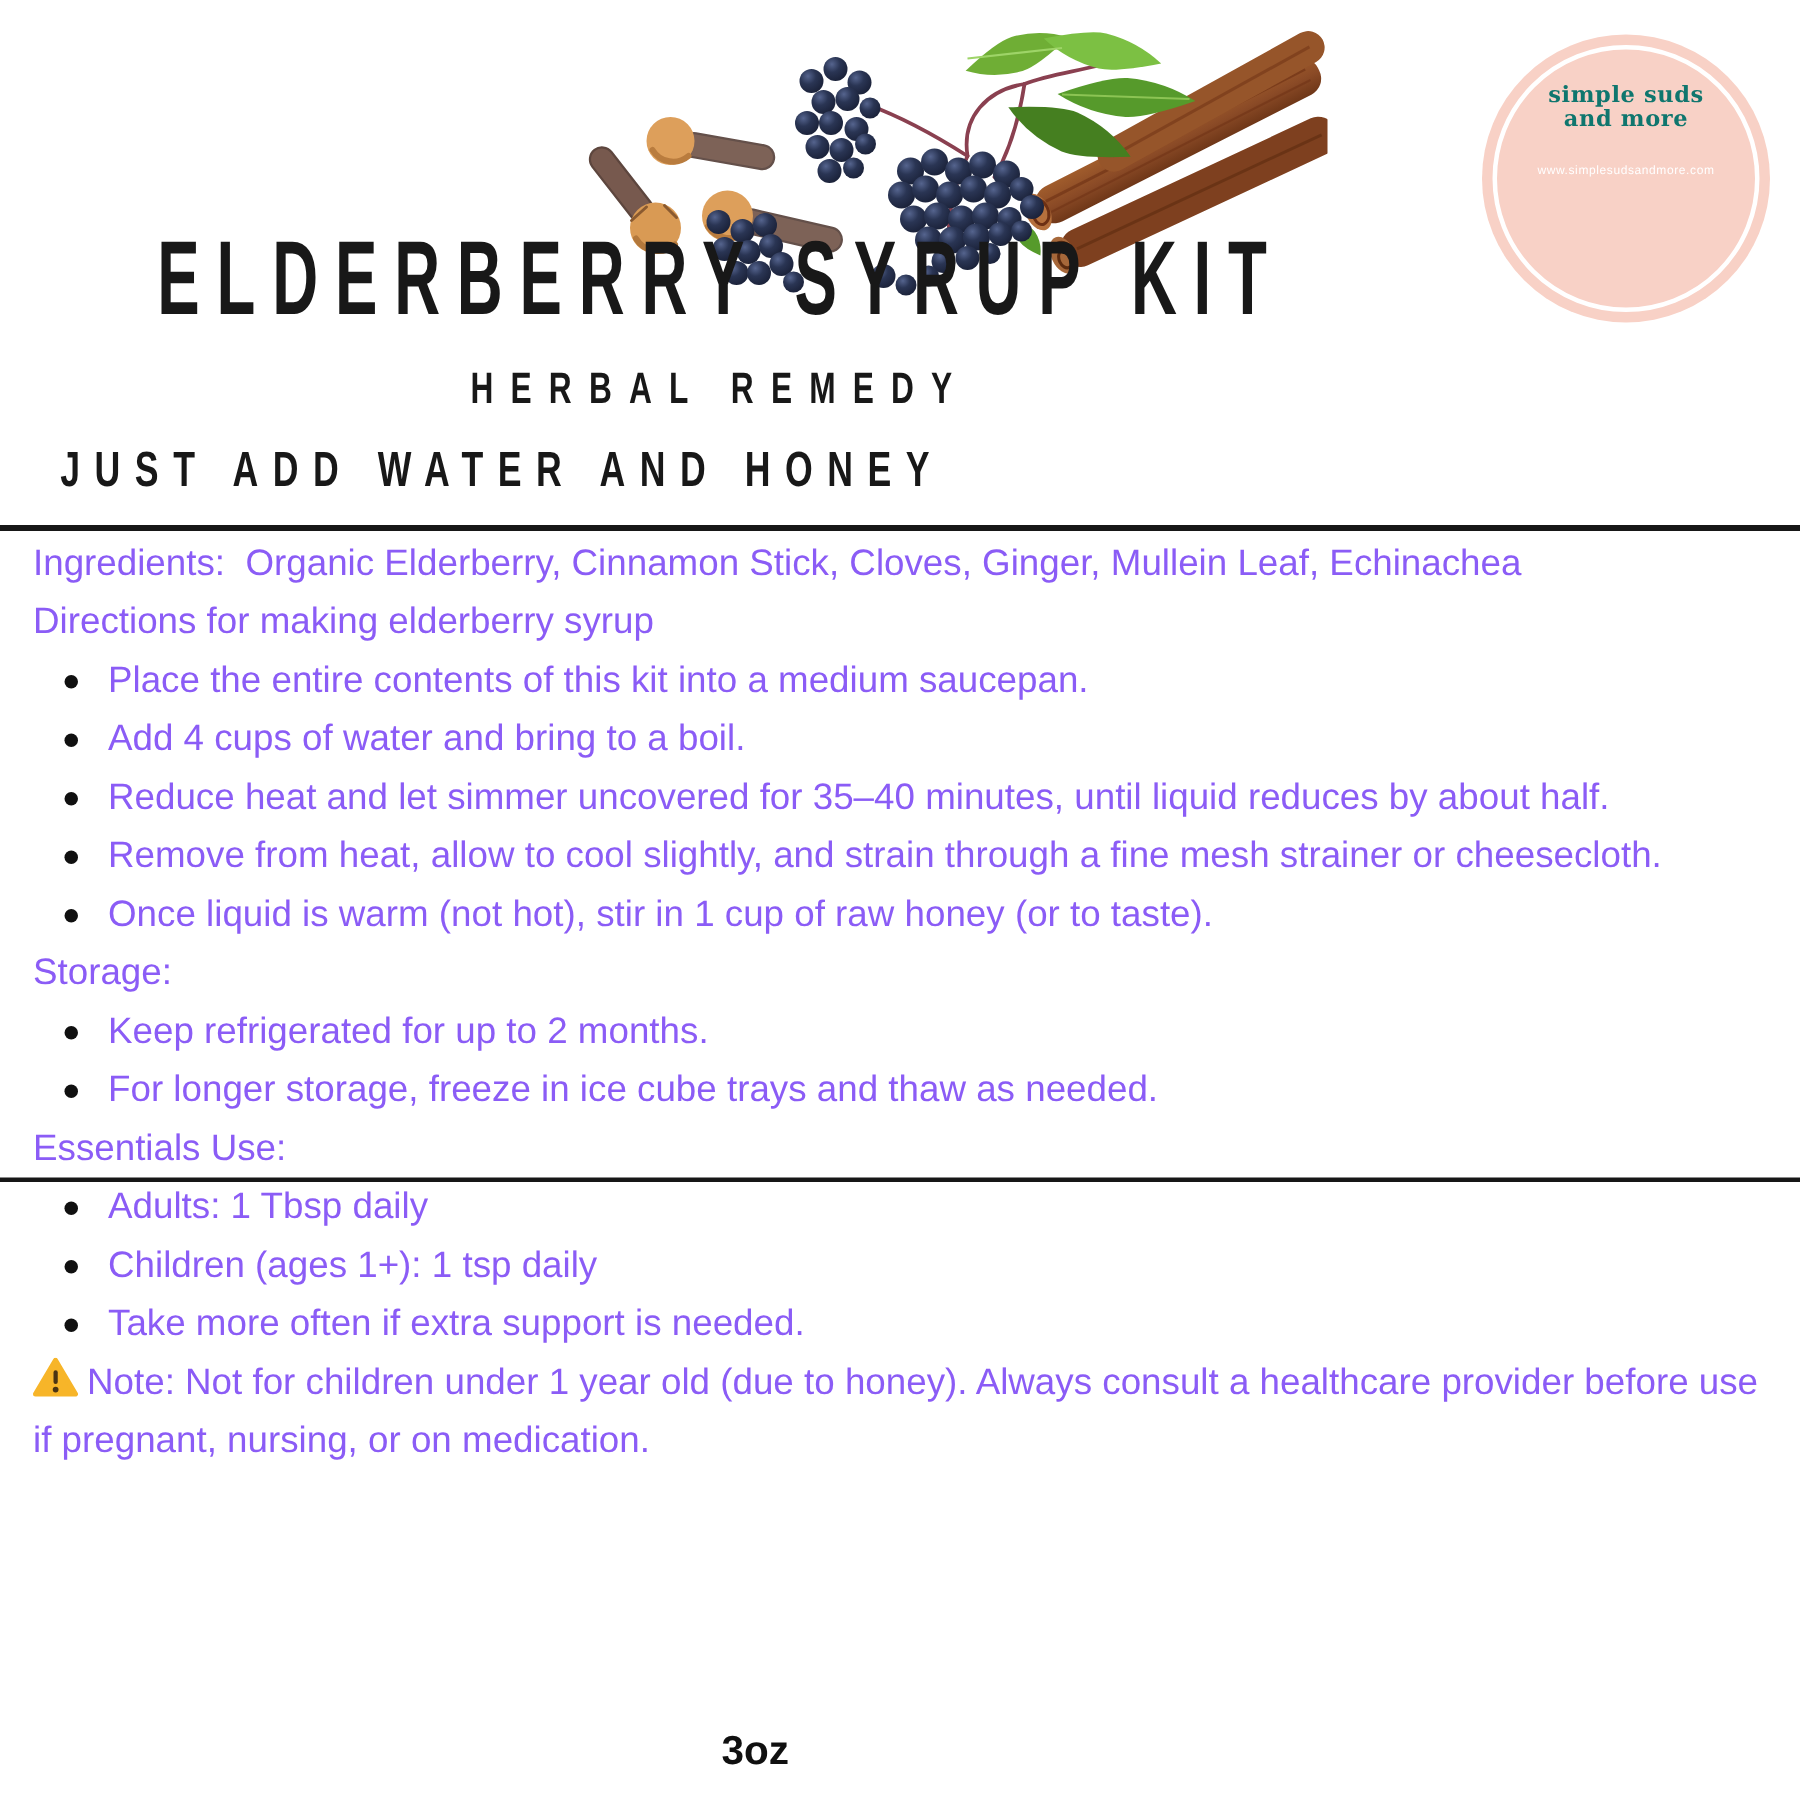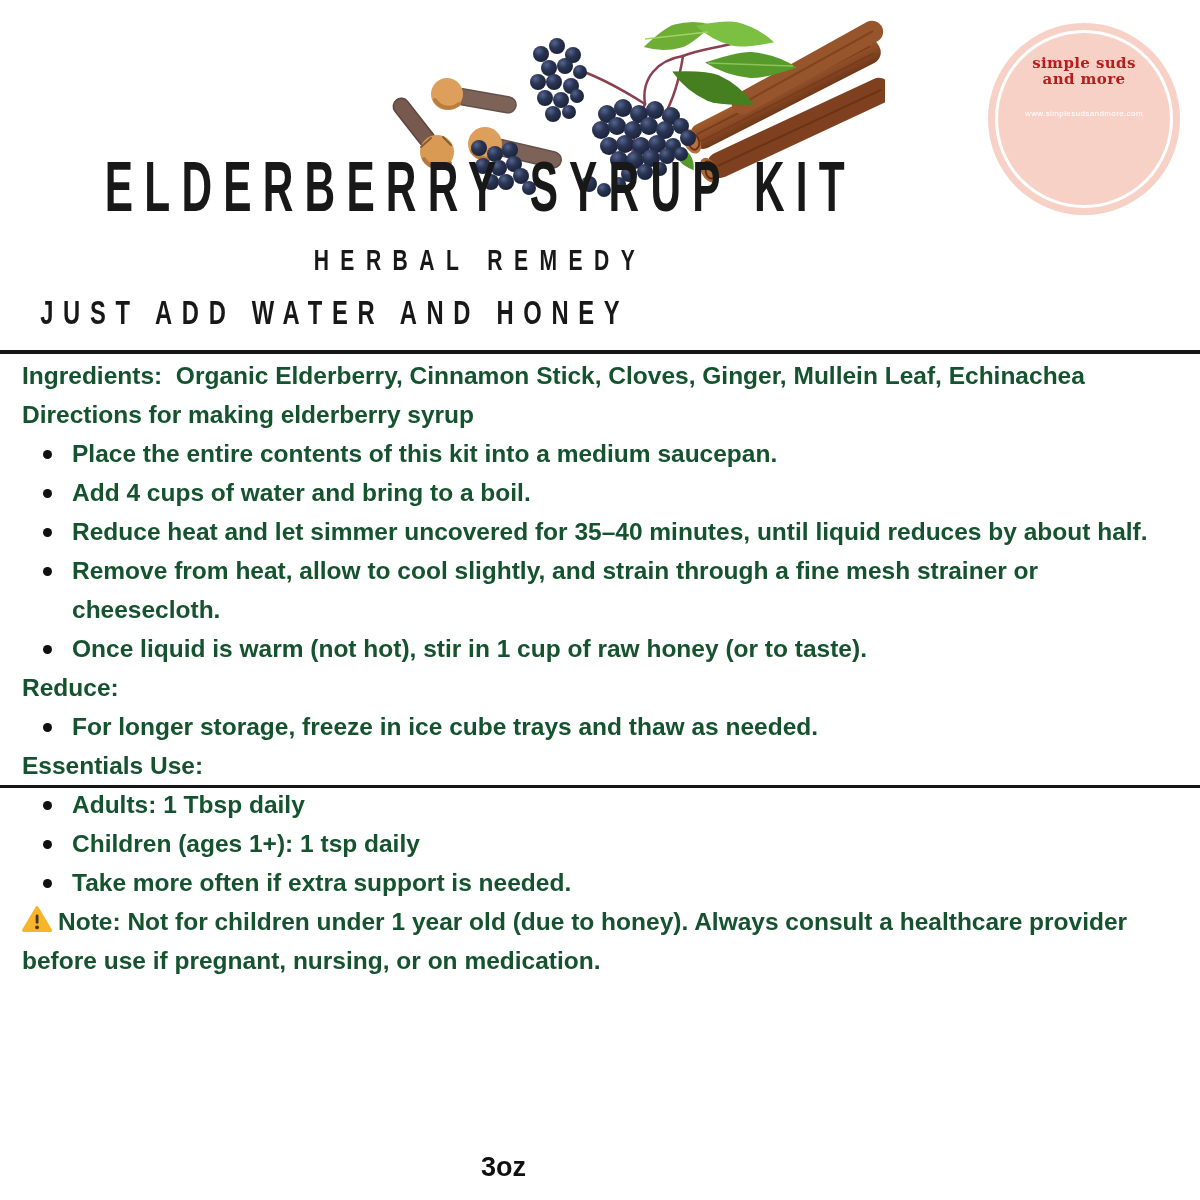--- a/index.html
+++ b/index.html
@@ -10,21 +10,21 @@
 
   
   .hero-illustration{position:absolute;left:383px;top:8px;width:502px;height:190px;}
   .badge{
     position:absolute;left:988px;top:23px;width:192px;height:192px;border-radius:50%;
     background:#f8d1c6;display:flex;flex-direction:column;align-items:center;text-align:center;
   }
   .badge-ring{position:absolute;inset:7px;border:3px solid #ffffff;border-radius:50%;}
   .badge-brand{
     margin-top:32px;font-family:"DejaVu Serif",serif;font-weight:bold;
-    font-size:15px;line-height:16px;color:#b91c1c;letter-spacing:.4px;
+    font-size:15px;line-height:16px;color:#0f766e;letter-spacing:.4px;
   }
   .badge-tagline{margin-top:20px;font-size:16px;line-height:23px;color:#ffffff;font-weight:400;}
   .badge-site{margin-top:22px;font-size:8px;color:#ffffff;letter-spacing:.4px;}
 
   .title-block{position:absolute;left:0;top:156px;width:960px;text-align:center;}
   .title-text{
     display:inline-block;font-size:53px;font-weight:700;letter-spacing:14px;
     transform:scale(.8,1.32);white-space:nowrap;color:#181818;
   }
   .subtitle-block{position:absolute;left:0;top:246px;width:960px;text-align:center;}
@@ -39,21 +39,21 @@
   }
 
   
   .divider{position:absolute;left:0;right:0;background:#171717;z-index:3;}
   .divider-1{top:350px;height:4px;}
   .divider-2{top:785px;height:3px;}
 
   
   .content{
     position:absolute;left:22px;right:10px;top:356px;z-index:2;
-    font-weight:700;font-size:24.5px;line-height:39px;color:#14532d;
+    font-weight:400;font-size:24.5px;line-height:39px;color:#8b5cf6;
   }
   .para{margin:0;}
   .pre{white-space:pre-wrap;}
   ul.bullets{margin:0;padding:0;list-style:none;}
   ul.bullets li{position:relative;padding-left:50px;margin:0;}
   ul.bullets li::before{
     content:"";position:absolute;left:21px;top:16px;width:9px;height:9px;
     border-radius:50%;background:#101010;
   }
   .note{display:block;}
@@ -229,22 +229,23 @@
 
   <p class="para">Directions for making elderberry syrup</p>
   <ul class="bullets">
     <li>Place the entire contents of this kit into a medium saucepan.</li>
     <li>Add 4 cups of water and bring to a boil.</li>
     <li>Reduce heat and let simmer uncovered for 35–40 minutes, until liquid reduces by about half.</li>
     <li>Remove from heat, allow to cool slightly, and strain through a fine mesh strainer or cheesecloth.</li>
     <li>Once liquid is warm (not hot), stir in 1 cup of raw honey (or to taste).</li>
   </ul>
 
-  <p class="para">Reduce:</p>
+  <p class="para">Storage:</p>
   <ul class="bullets">
+    <li>Keep refrigerated for up to 2 months.</li>
     <li>For longer storage, freeze in ice cube trays and thaw as needed.</li>
   </ul>
 
   <p class="para">Essentials Use:</p>
   <ul class="bullets">
     <li>Adults: 1 Tbsp daily</li>
     <li>Children (ages 1+): 1 tsp daily</li>
     <li>Take more often if extra support is needed.</li>
   </ul>
 

